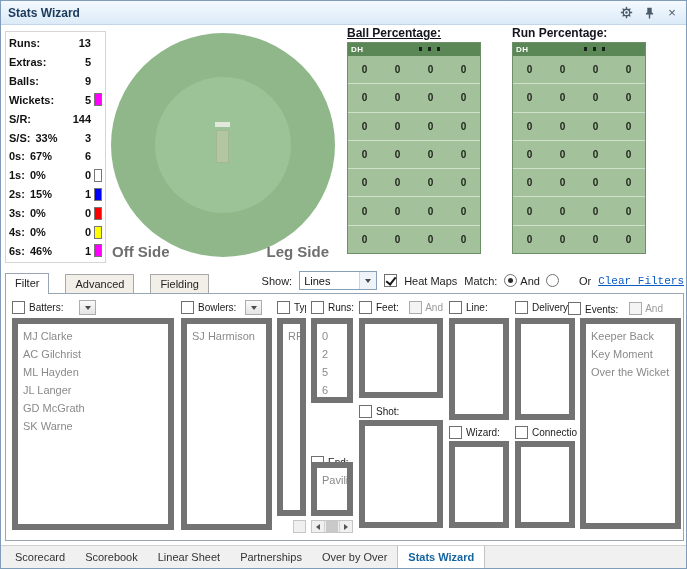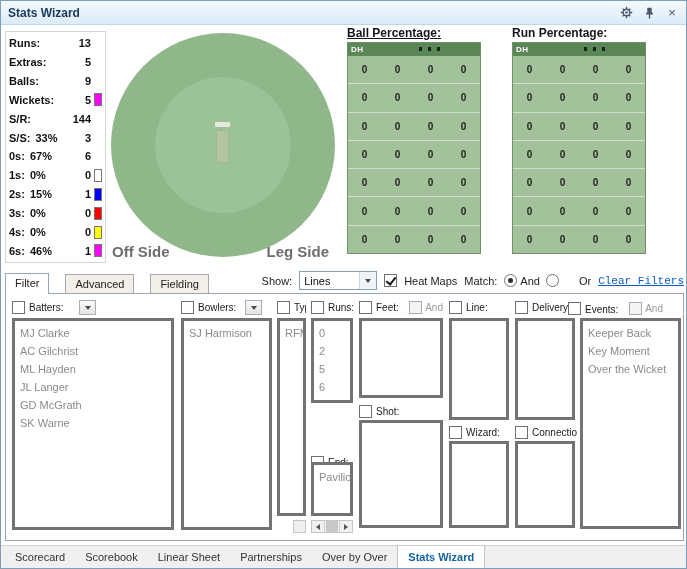--- a/index.html
+++ b/index.html
@@ -56,21 +56,21 @@
   .tri-down{width:0;height:0;border-left:3.5px solid transparent;border-right:3.5px solid transparent;border-top:4px solid #4a4a4a;display:inline-block;}
   .checkbox{width:13px;height:13px;border:1px solid #6f6f6f;background:#fff;box-sizing:border-box;position:relative;display:inline-block;flex:0 0 auto;}
   .checkbox.checked::after{content:"";position:absolute;left:3px;top:0;width:4px;height:8px;border-right:2px solid #1a1a1a;border-bottom:2px solid #1a1a1a;transform:rotate(38deg);}
   .radio{width:13px;height:13px;border:1px solid #6f6f6f;border-radius:50%;background:#fff;box-sizing:border-box;position:relative;display:inline-block;flex:0 0 auto;}
   .radio.selected::after{content:"";position:absolute;left:3px;top:3px;width:5px;height:5px;border-radius:50%;background:#2b2b2b;}
   .link{color:#0a5bc4;text-decoration:underline;font-family:Liberation Mono, monospace;}
 
   
   .filter-panel{position:absolute;left:4px;top:292px;width:679px;height:248px;border:1px solid #98a6b4;background:#fff;box-sizing:border-box;z-index:4;}
   .fgroup-header{position:absolute;display:flex;align-items:center;gap:4px;font-size:10px;color:#1a1a1a;height:15px;overflow:hidden;white-space:nowrap;}
-  .flist{position:absolute;border:3px solid #737373;background:#fff;overflow:hidden;box-sizing:border-box;padding-top:3px;}
+  .flist{position:absolute;border:6px solid #737373;background:#fff;overflow:hidden;box-sizing:border-box;padding-top:3px;}
   .list-item{font-size:11px;color:#8a8a8a;padding:2px 5px;white-space:nowrap;line-height:14px;}
   .drop-btn{width:17px;height:15px;background:linear-gradient(#fafafa,#e4e4e4);border:1px solid #adadad;display:inline-flex;align-items:center;justify-content:center;box-sizing:border-box;flex:0 0 auto;}
   .and-box{display:flex;align-items:center;gap:3px;color:#9a9a9a;margin-left:auto;}
   .and-box .checkbox{border-color:#ababab;background:#f4f4f4;}
   .hscroll{position:absolute;height:13px;display:flex;background:#f0f0f0;border:1px solid #c6c6c6;box-sizing:border-box;}
   .hs-btn{width:12px;display:flex;align-items:center;justify-content:center;background:#f0f0f0;border-right:1px solid #d0d0d0;}
   .hs-btn.right{border-right:none;border-left:1px solid #d0d0d0;}
   .hs-track{flex:1;position:relative;}
   .hs-thumb{position:absolute;left:50%;margin-left:-6px;top:0;width:12px;height:100%;background:#c9c9c9;}
   .tri-left{width:0;height:0;border-top:3.5px solid transparent;border-bottom:3.5px solid transparent;border-right:4px solid #555;display:inline-block;}

